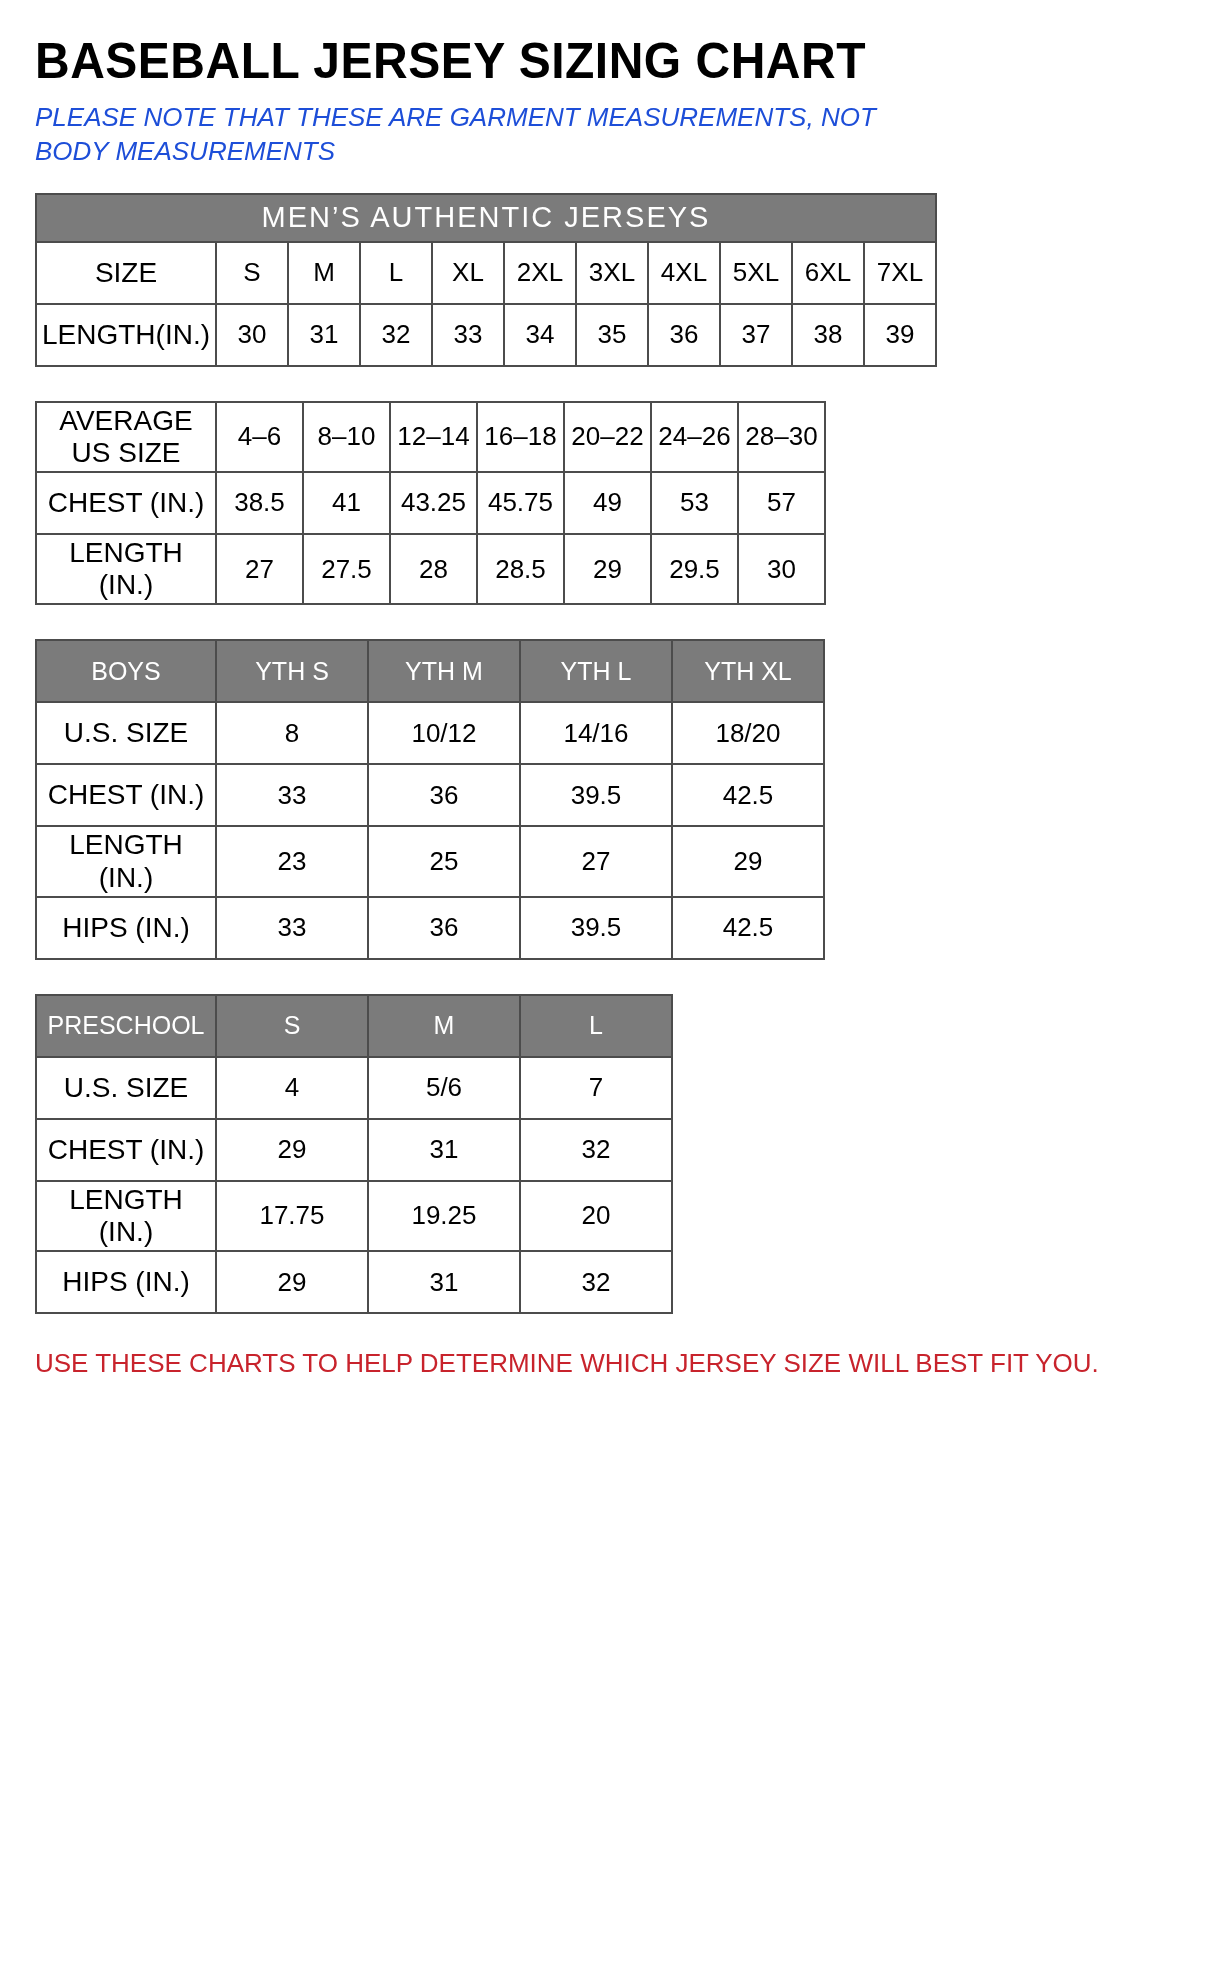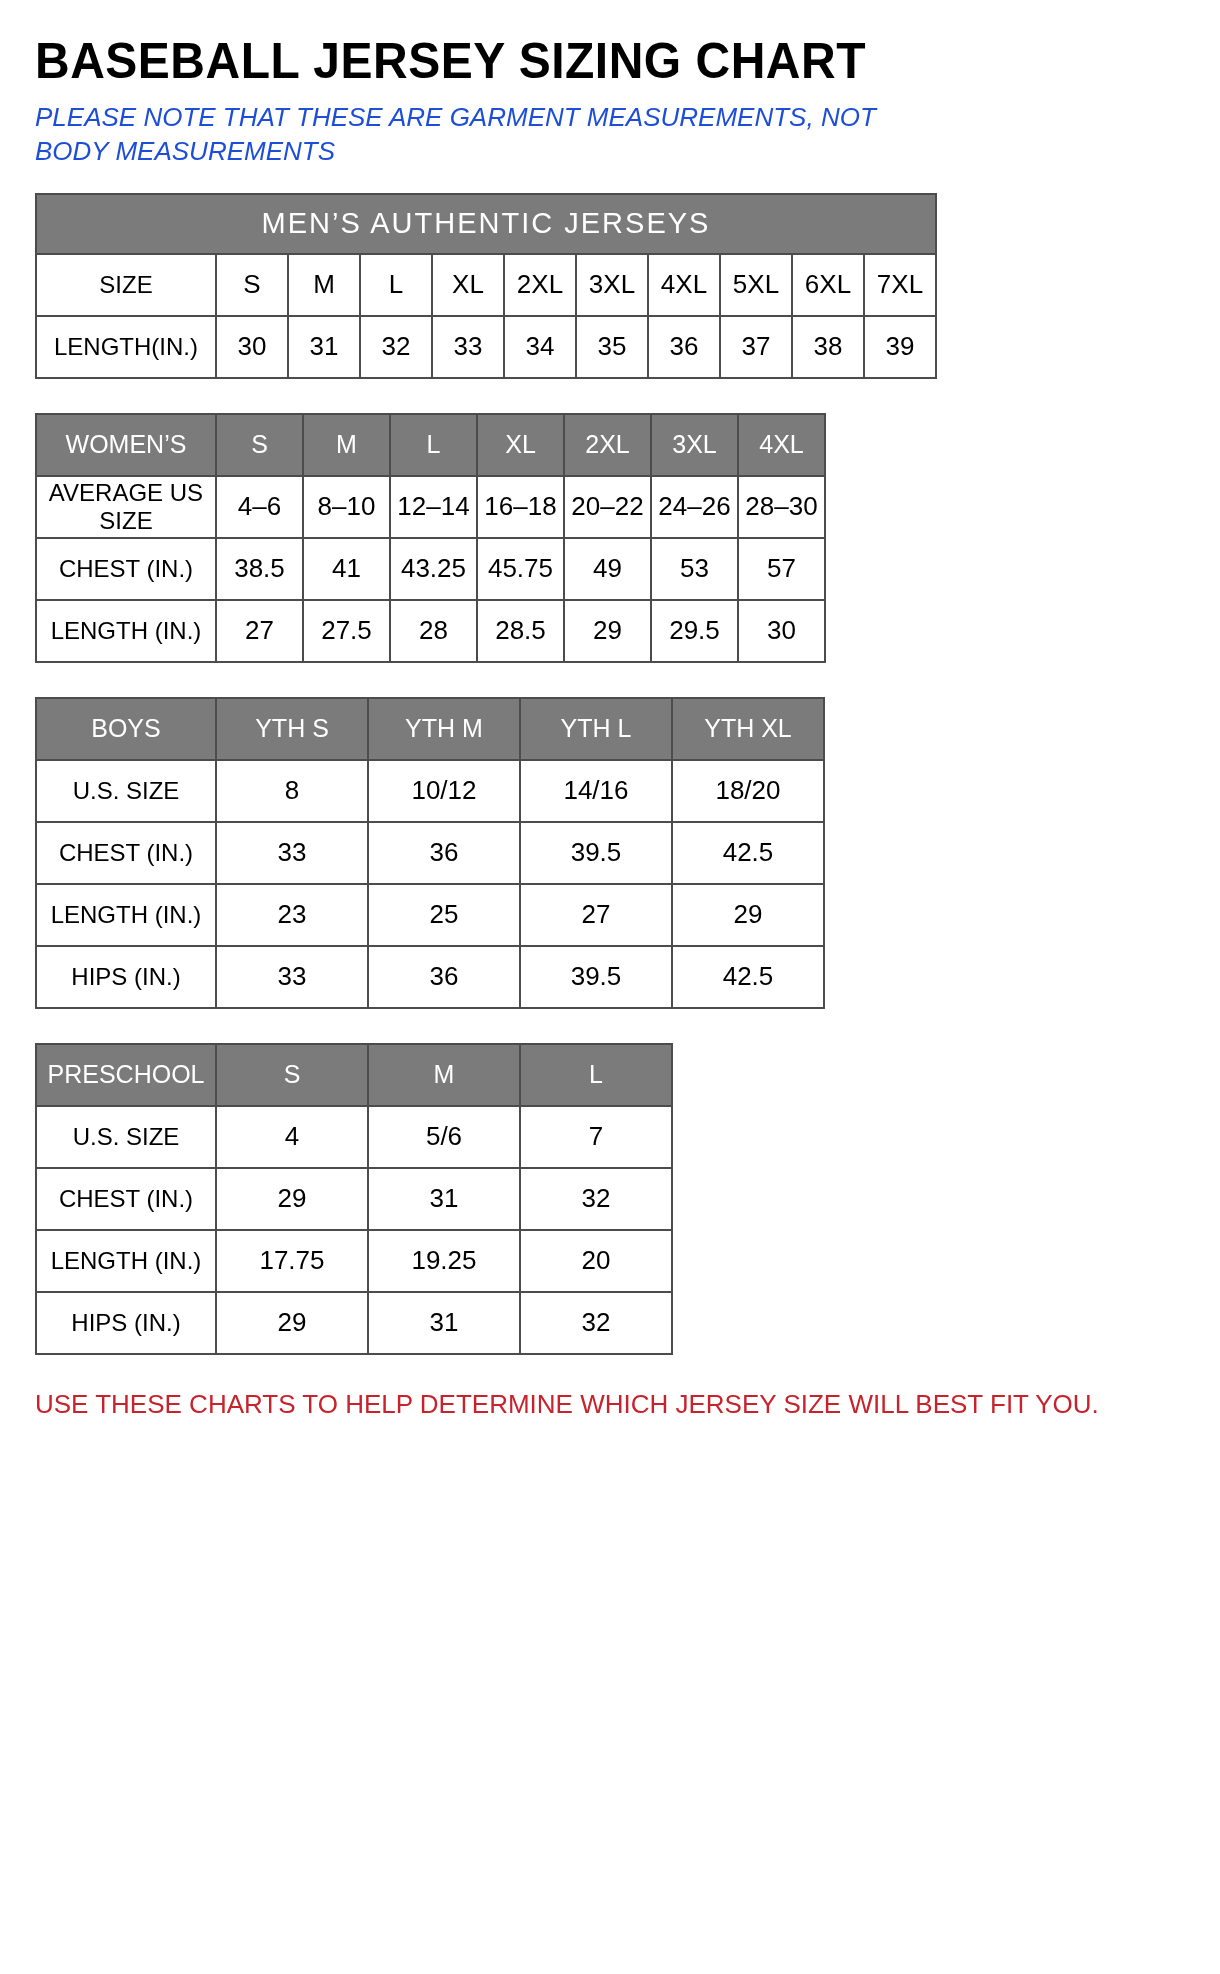--- a/index.html
+++ b/index.html
@@ -44,34 +44,34 @@
   td {
     border: 2px solid #4c4c4c;
     text-align: center;
     vertical-align: middle;
     height: 62px;
     font-size: 26px;
     padding: 2px 4px;
     background: #ffffff;
   }
   td.label {
-    font-size: 24px;
+    font-size: 28px;
     line-height: 1.15;
   }
   tr.gray-head td {
     background: #7b7b7b;
     color: #ffffff;
     font-size: 25px;
   }
   td.banner {
     background: #7b7b7b;
     color: #ffffff;
     font-size: 29px;
     letter-spacing: 2px;
-    height: 60px;
+    height: 48px;
   }
   col.c-label { width: 180px; }
   col.c-men   { width: 72px; }
   col.c-women { width: 87px; }
   col.c-wide  { width: 152px; }
 </style>
 </head>
 <body>
 
 <div class="page">
@@ -131,30 +131,20 @@
       <col class="c-label">
       <col class="c-women">
         <col class="c-women">
         <col class="c-women">
         <col class="c-women">
       <col class="c-women">
         <col class="c-women">
         <col class="c-women">
     </colgroup>
     <tbody>
-      <tr class="gray-head">
-        <td class="label">WOMEN’S</td>
-        <td>S</td>
-        <td>M</td>
-        <td>L</td>
-        <td>XL</td>
-        <td>2XL</td>
-        <td>3XL</td>
-        <td>4XL</td>
-      </tr>
       <tr>
         <td class="label">AVERAGE US SIZE</td>
         <td>4–6</td>
         <td>8–10</td>
         <td>12–14</td>
         <td>16–18</td>
         <td>20–22</td>
         <td>24–26</td>
         <td>28–30</td>
       </tr>

